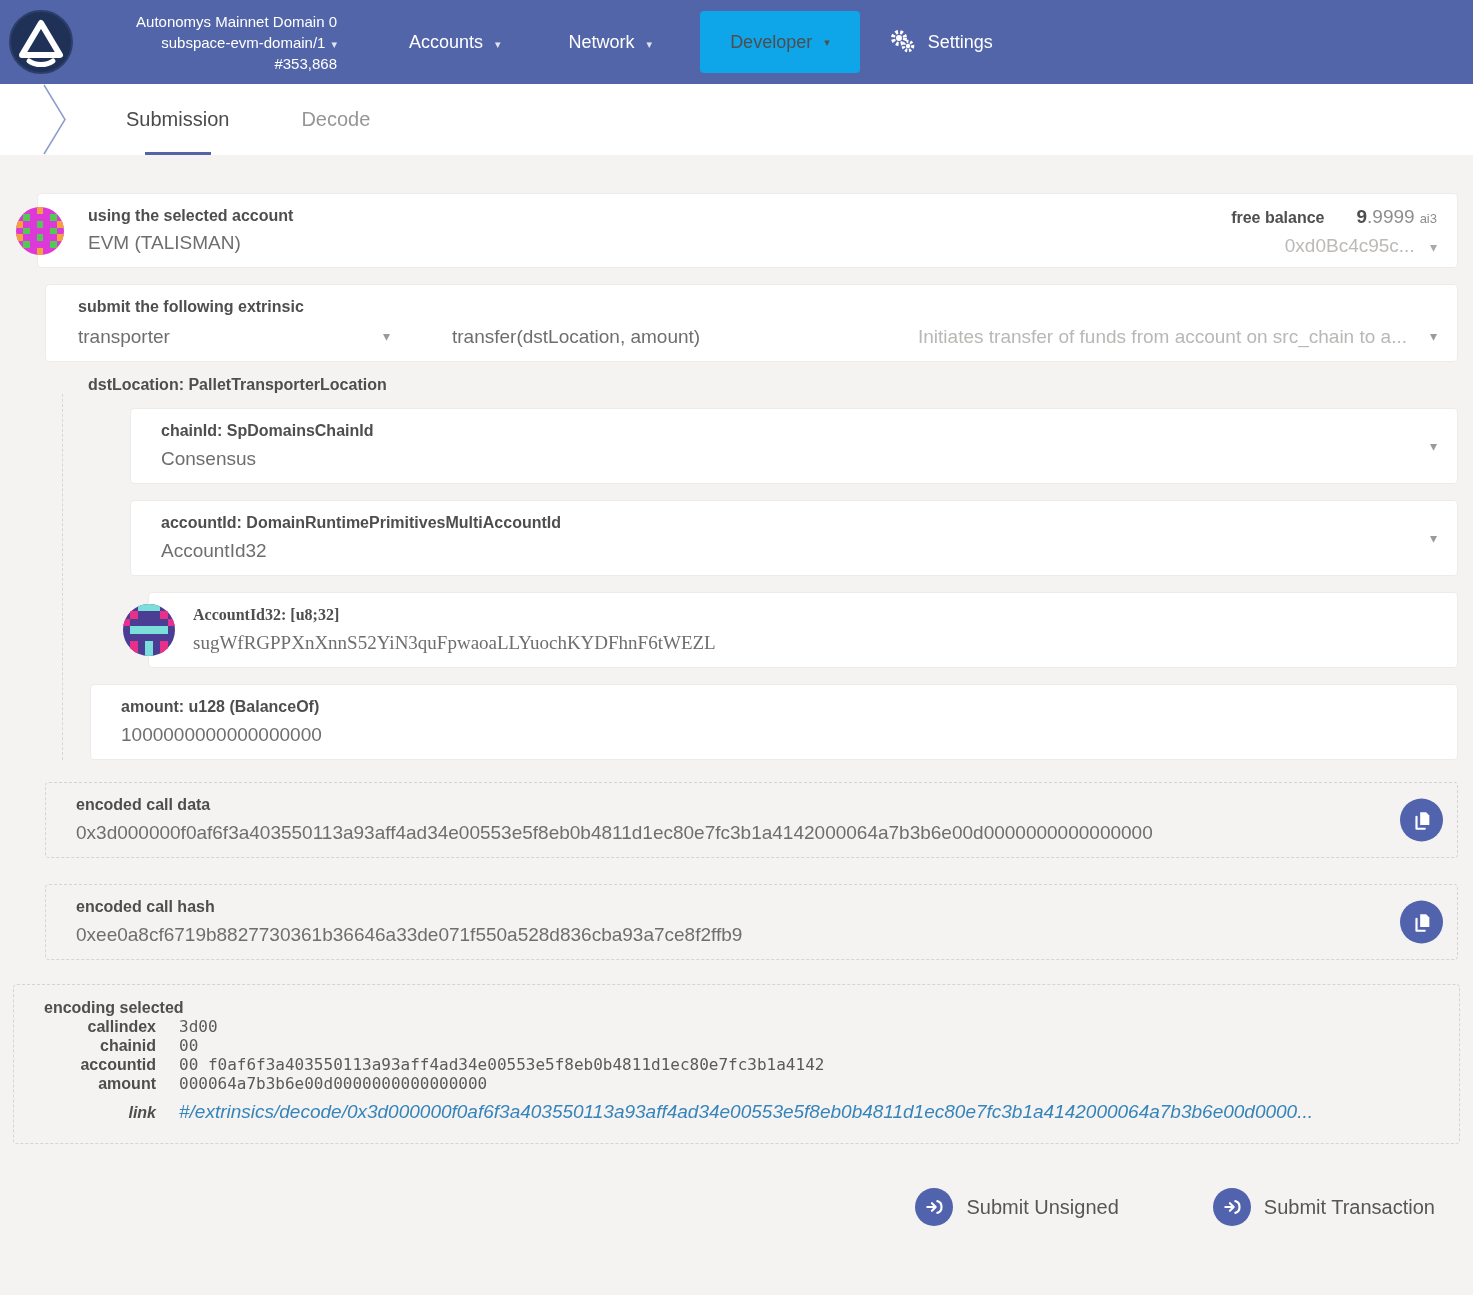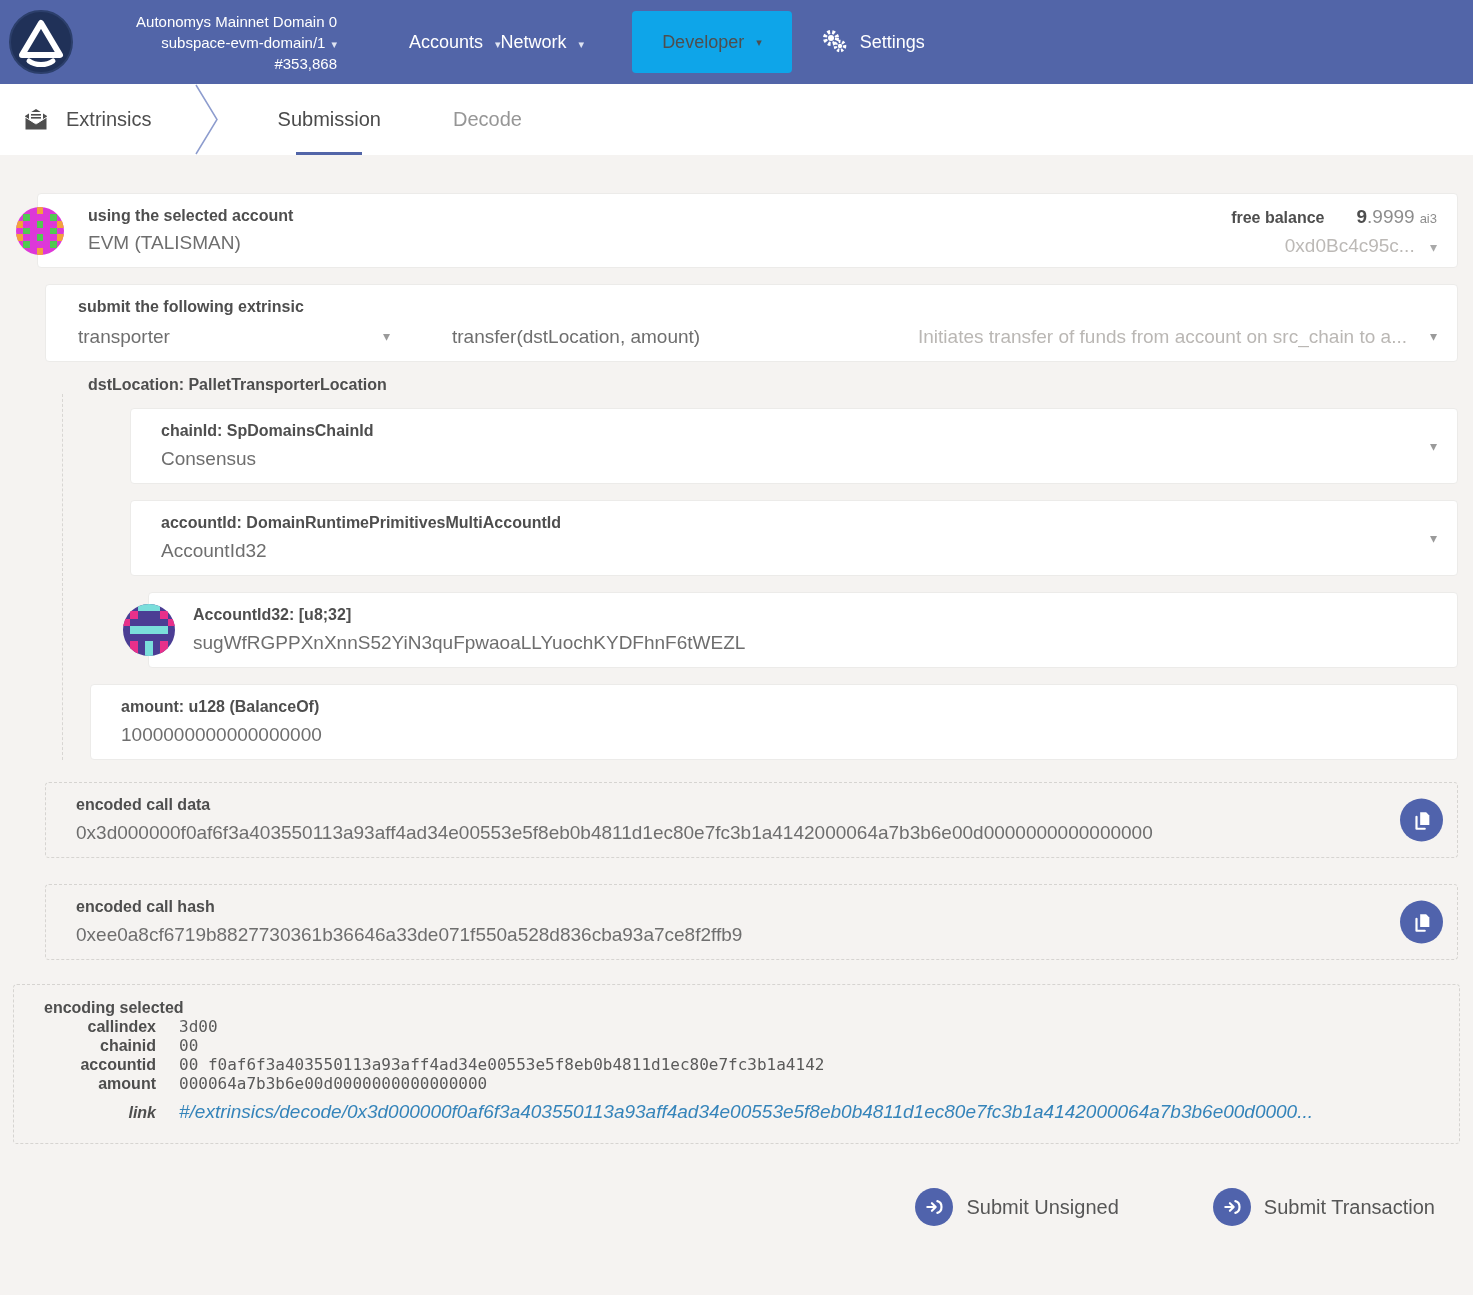--- a/index.html
+++ b/index.html
@@ -12,21 +12,21 @@
   }
   
   .header { height:84px; background:#5265a8; display:flex; align-items:center; color:#fff; }
   .logo { width:64px; height:64px; margin-left:9px; flex-shrink:0; cursor:pointer; }
   .title-block { width:252px; margin-left:12px; text-align:right; line-height:1.4; font-size:15px; }
   .title-block .chain-line { white-space:nowrap; }
   .title-block .hdr-caret { font-size:11px; margin-left:6px; color:#dfe4f2; }
   .nav { display:flex; align-items:center; margin-left:72px; }
   .nav-item { font-size:18px; color:#fff; cursor:pointer; white-space:nowrap; }
   .nav-item .hdr-caret { font-size:11px; margin-left:12px; color:#dfe4f2; }
-  .nav-item.accounts { }
+  .nav-item.accounts { margin-right:68px; }
   .nav-item.network  { margin-right:48px; }
   .nav-item.developer {
     background:#0ea5e9; color:#4e4e4e; height:62px; border-radius:4px;
     display:flex; align-items:center; padding:0 30px; margin-right:28px;
   }
   .nav-item.developer .hdr-caret { color:#4e4e4e; }
   .nav-item.settings { display:flex; align-items:center; gap:10px; }
   
   .tabbar { height:71px; background:#fff; display:flex; align-items:stretch; position:relative; }
   .section-title { display:flex; align-items:center; gap:16px; margin-left:22px; font-size:20px; color:#4e4e4e; }
@@ -67,21 +67,21 @@
   .col-method { flex:1; margin-left:62px; position:relative; display:flex; align-items:baseline; cursor:pointer; }
   .method-desc { margin-left:auto; padding-right:30px; font-size:19px; color:#bab7b4; white-space:nowrap; }
   .col-method .m-caret { position:absolute; right:0; top:2px; color:#9a9a9a; font-size:14px; }
 
   .params { margin:14px 15px 0 45px; }
   .params-label { padding-left:43px; }
   .params-children { margin-left:17px; border-left:1px dashed #d8d6d3; padding-top:14px; }
   .pcard { padding:13px 30px; margin-bottom:16px; }
   .pcard .val { margin-top:8px; }
   .pcard.level1 { margin-left:67px; }
-  .pcard.level2 { margin-left:85px; padding-left:44px; }
+  .pcard.level2 { margin-left:85px; padding-left:44px;font-family:Liberation Serif, serif; }
   .pcard.amount-card { margin-left:27px; margin-bottom:0; }
   .p-identicon { position:absolute; left:-26px; top:50%; transform:translateY(-50%); width:52px; height:52px; }
 
   .ecard { border:1px dashed #d6d4d1; border-radius:4px; position:relative; padding:13px 30px; }
   .ecard .val { margin-top:8px; }
   .ecard.call-data { margin:22px 15px 0 45px; }
   .ecard.call-hash { margin:26px 15px 0 45px; }
   .copy-btn {
     position:absolute; right:14px; top:50%; transform:translateY(-50%);
     width:43px; height:43px; border-radius:50%; background:#5063ac;
@@ -128,30 +128,20 @@
         <circle cx="11" cy="9" r="3" fill="#ffffff"></circle>
         <circle cx="20" cy="17" r="4.6" fill="none" stroke="#ffffff" stroke-width="3.4" stroke-dasharray="2.1 1.8"></circle>
         <circle cx="20" cy="17" r="2.2" fill="#ffffff"></circle>
       </svg>
       <span>Settings</span>
     </div>
   </div>
 </div>
 
 <div class="tabbar">
-  <div class="section-title">
-    <svg width="28" height="24" viewBox="0 0 28 24">
-      <path d="M3 8 L14 1 L25 8 V22 H3 Z" fill="#4e4e4e"></path>
-      <rect x="7" y="4" width="14" height="11" fill="#ffffff"></rect>
-      <rect x="9" y="6" width="10" height="1.6" fill="#4e4e4e"></rect>
-      <rect x="9" y="9" width="10" height="1.6" fill="#4e4e4e"></rect>
-      <path d="M3 9 L14 16 L25 9 V22 H3 Z" fill="#4e4e4e" stroke="#ffffff" stroke-width="1"></path>
-    </svg>
-    <span>Extrinsics</span>
-  </div>
   <svg class="chevron-sep" width="28" height="71" viewBox="0 0 28 71">
     <polyline points="2,1 23,35.5 2,70" fill="none" stroke="#8d9cce" stroke-width="1.5"></polyline>
   </svg>
   <div class="tabs">
     <div class="tab active">Submission</div>
     <div class="tab">Decode</div>
   </div>
 </div>
 
 <div class="content">

